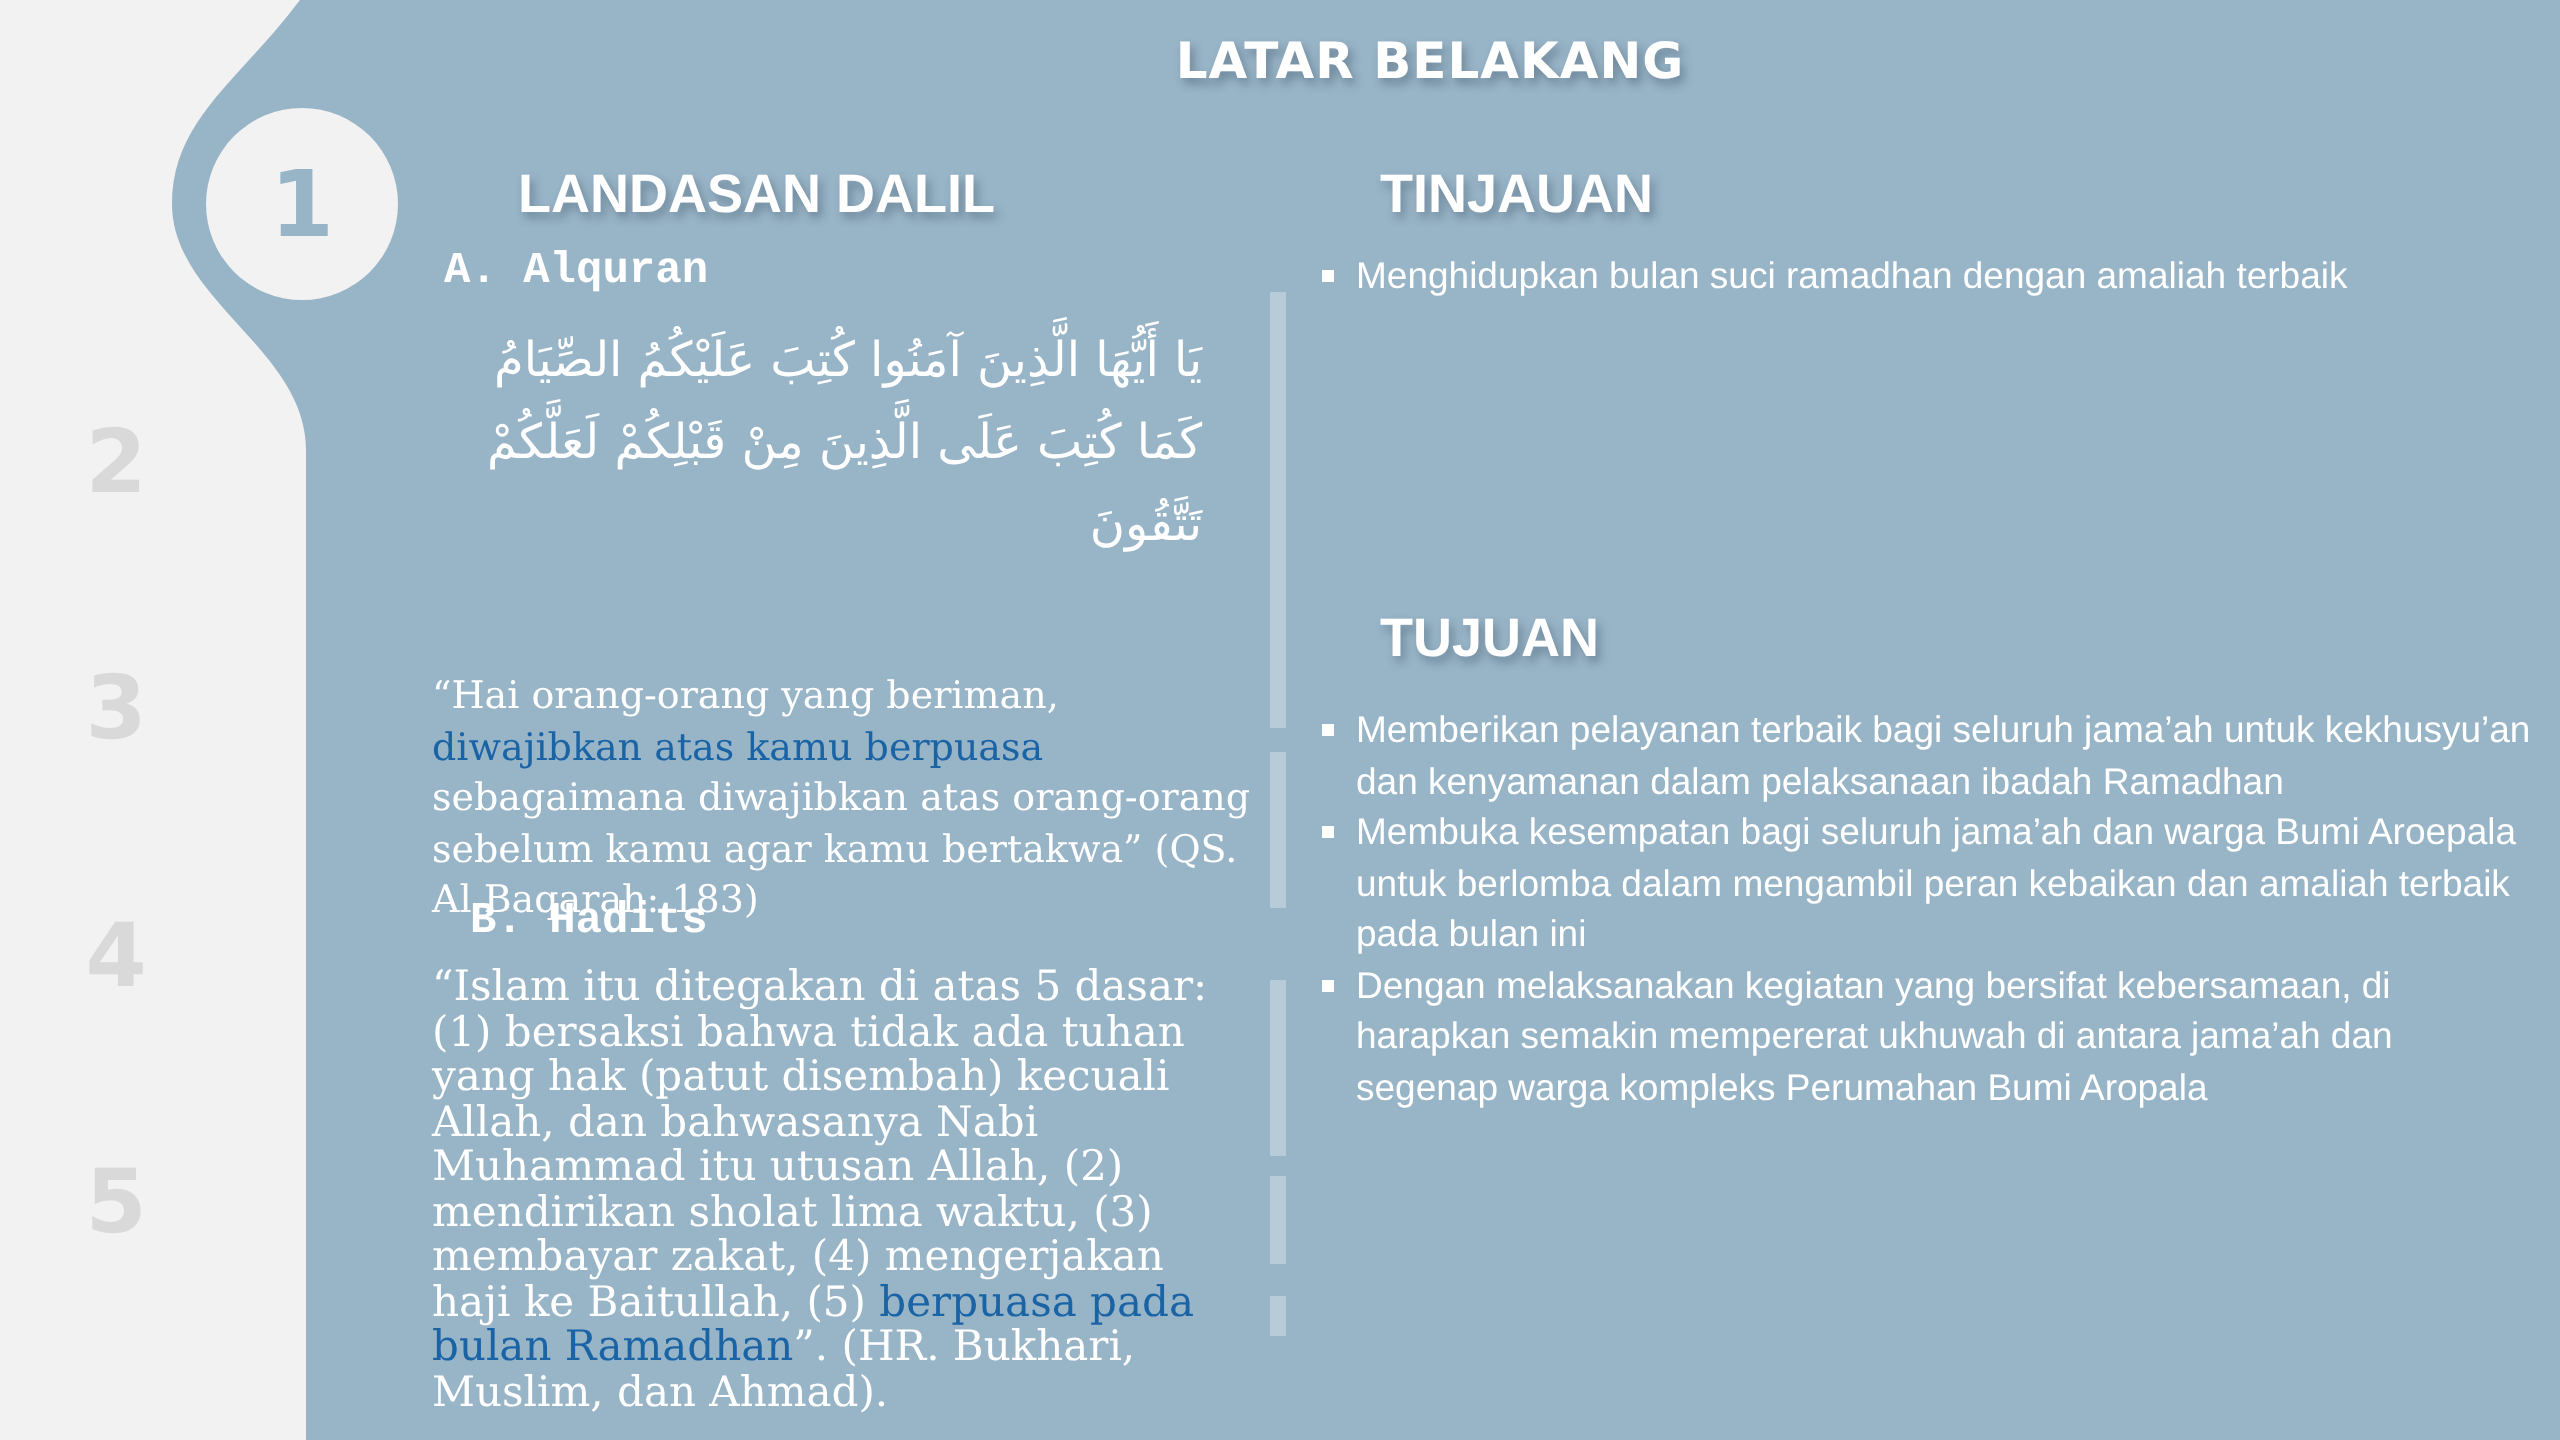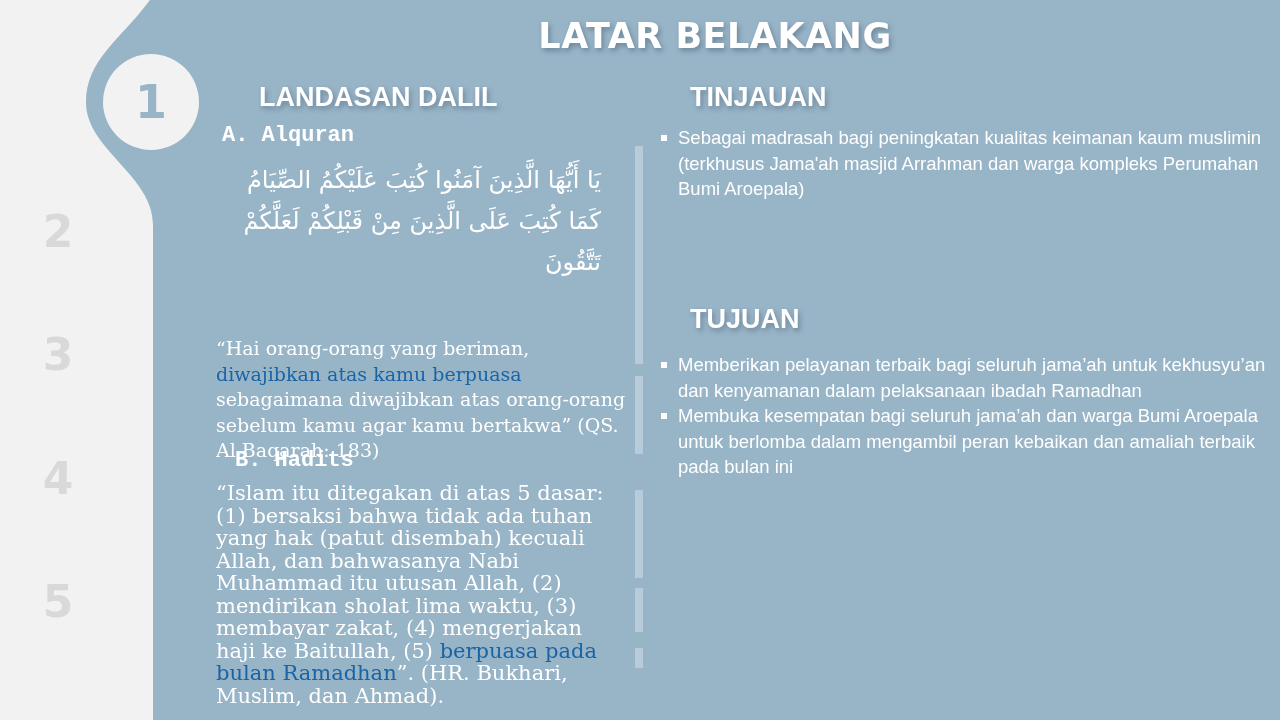--- a/index.html
+++ b/index.html
@@ -23,21 +23,21 @@
     font-family: "DejaVu Sans", sans-serif; font-weight: bold;
     font-size: 46px; color: #98b4c7; line-height: 1;
   }
   .step-num {
     position: absolute; left: 38px; width: 40px; text-align: center;
     font-family: "DejaVu Sans", sans-serif; font-weight: bold;
     font-size: 44px; color: #d9d9d9; line-height: 1;
   }
   .main-title {
     position: absolute; left: 500px; top: 16px; width: 430px; text-align: center;
-    font-family: "DejaVu Sans", sans-serif; font-weight: bold; font-size: 35px;
+    font-family: "DejaVu Sans", sans-serif; font-weight: bold; font-size: 25px;
     letter-spacing: 0.5px;
     text-shadow: 2px 3px 5px rgba(60,80,100,0.45);
   }
   .section-heading {
     position: absolute; font-family: "Liberation Sans", sans-serif; font-weight: bold;
     font-size: 27px; text-shadow: 2px 3px 5px rgba(60,80,100,0.45); margin-left: 29px;
   }
   .sub-heading {
     position: absolute; font-family: Liberation Mono, monospace; font-weight: bold;
     font-size: 22px;
@@ -96,20 +96,21 @@
 <p class="serif-text hadits-text"><span>“Islam itu ditegakan di atas 5 dasar: (1) bersaksi bahwa tidak ada tuhan yang hak (patut disembah) kecuali Allah, dan bahwasanya Nabi Muhammad itu utusan Allah, (2) mendirikan sholat lima waktu, (3) membayar zakat, (4) mengerjakan haji ke Baitullah, (5) </span><span class="hl">berpuasa pada bulan Ramadhan</span><span>”. (HR. Bukhari, Muslim, dan Ahmad).</span></p>
 
 <div class="divider-seg" style="top:146px; height:218px;"></div>
 <div class="divider-seg" style="top:376px; height:78px;"></div>
 <div class="divider-seg" style="top:490px; height:88px;"></div>
 <div class="divider-seg" style="top:588px; height:44px;"></div>
 <div class="divider-seg" style="top:648px; height:20px;"></div>
 
 <h2 class="section-heading" style="left:661px; top:82px;">TINJAUAN</h2>
 <ul class="bullet-list" style="top:125px;">
-  <li>Sebagai madrasah bagi peningkatan kualitas keimanan kaum muslimin (terkhusus Jama'ah masjid Arrahman dan warga kompleks Perumahan Bumi Aroepala)</li>
+  <li style="margin-bottom:25px;">Menghidupkan bulan suci ramadhan dengan amaliah terbaik</li>
 </ul>
 
 <h2 class="section-heading" style="left:661px; top:304px;">TUJUAN</h2>
 <ul class="bullet-list" style="top:352px;">
   <li>Memberikan pelayanan terbaik bagi seluruh jama’ah untuk kekhusyu’an dan kenyamanan dalam pelaksanaan ibadah Ramadhan</li>
   <li>Membuka kesempatan bagi seluruh jama’ah dan warga Bumi Aroepala untuk berlomba dalam mengambil peran kebaikan dan amaliah terbaik pada bulan ini</li>
+  <li>Dengan melaksanakan kegiatan yang bersifat kebersamaan, di harapkan semakin mempererat ukhuwah di antara jama’ah dan segenap warga kompleks Perumahan Bumi Aropala</li>
 </ul>
 
 </body></html>

